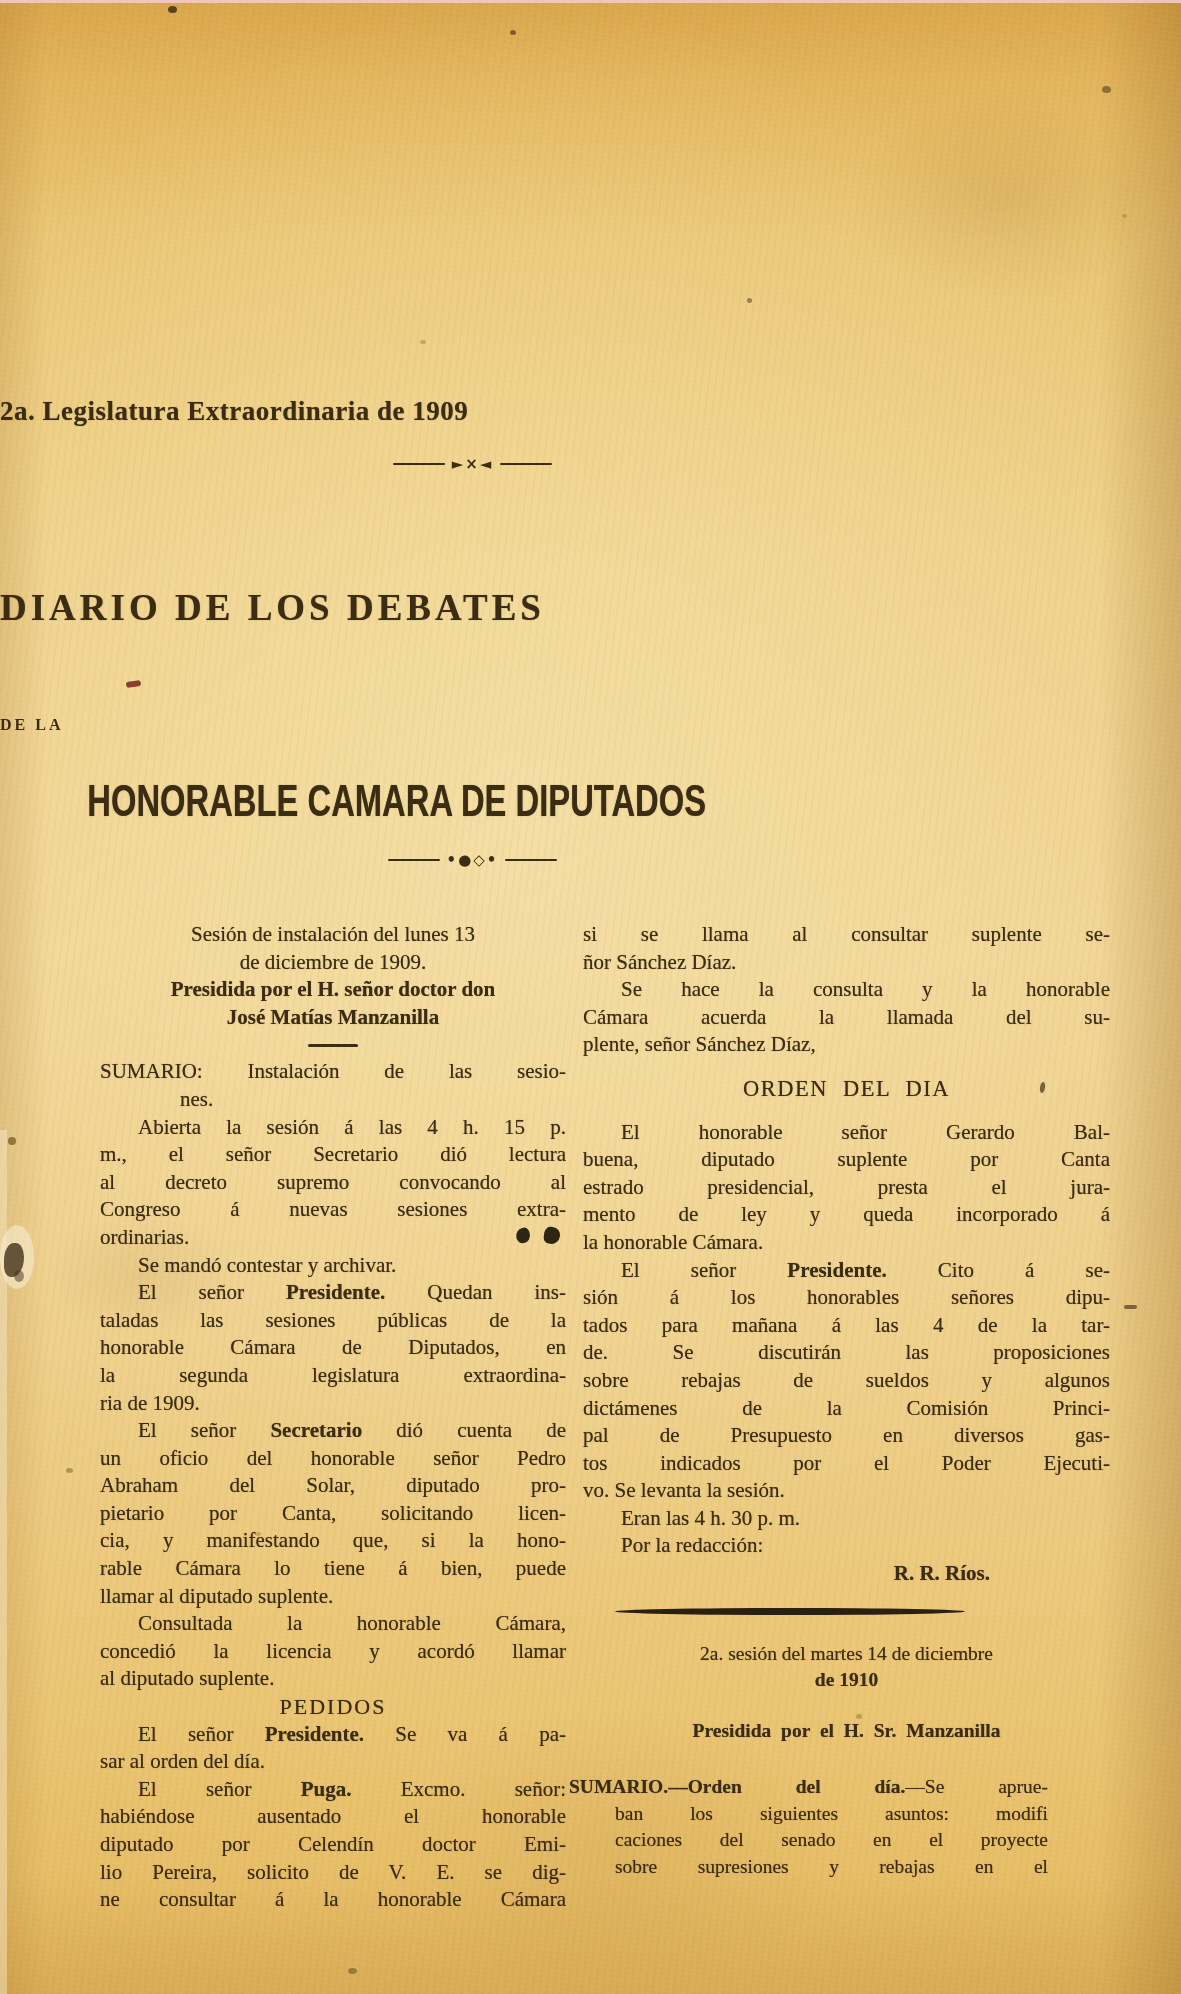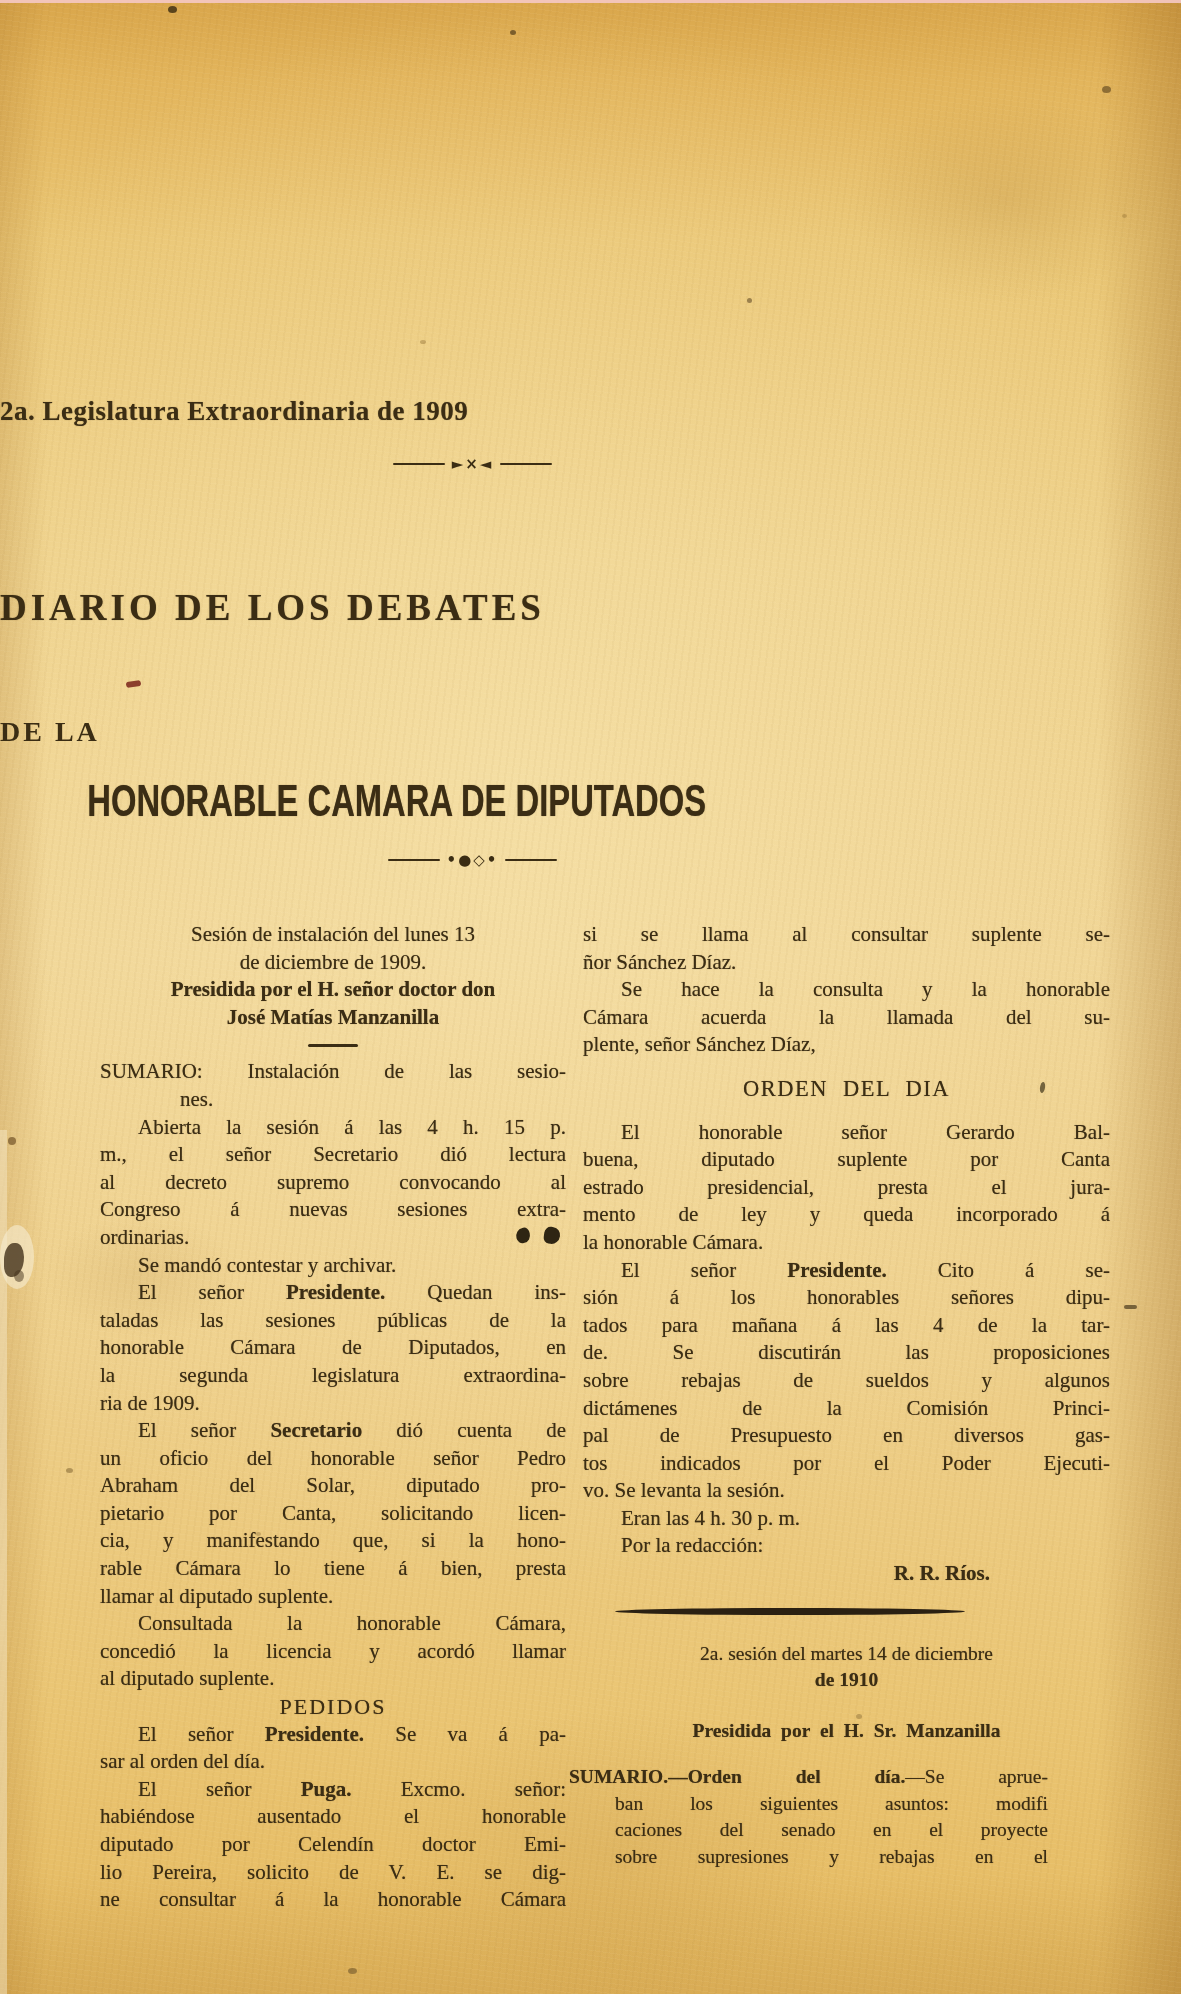--- a/index.html
+++ b/index.html
@@ -20,21 +20,21 @@
       radial-gradient(220px 150px at 85% 10%, rgba(140,90,25,.12), transparent 70%),
       radial-gradient(320px 210px at 52% 93%, rgba(150,100,35,.10), transparent 70%),
       repeating-linear-gradient(97deg, rgba(120,80,20,.035) 0 2px, transparent 2px 7px),
       repeating-linear-gradient(8deg, rgba(255,246,222,.05) 0 1px, transparent 1px 5px);
   }
   .hdr{position:absolute;left:0;width:945px;}
   #h-legislature{top:396px;font-size:27px;font-weight:bold;letter-spacing:.5px;
     text-shadow:0 0 1px rgba(56,42,18,.55);}
   #h-title{top:586px;font-size:37px;font-weight:bold;letter-spacing:4px;
     text-shadow:0 0 1px rgba(56,42,18,.5);}
-  #h-dela{top:716px;font-size:28px;font-weight:bold;letter-spacing:3px;}
+  #h-dela{top:716px;font-size:16px;font-weight:bold;letter-spacing:3px;}
   #h-chamber{top:770px;font-size:42px;line-height:62px;font-weight:bold;
     font-family:"Liberation Sans","DejaVu Sans",sans-serif;letter-spacing:0;}
   #h-chamber .squeeze{display:inline-block;transform:scale(.78,1.04);transform-origin:center;
     text-shadow:0 0 1px rgba(45,34,14,.6);}
   .orn{display:flex;align-items:center;justify-content:center;gap:7px;color:#3b2d14;}
   #h-orn1{top:455px;}
   #h-orn2{top:851px;}
   .orn .bar{width:52px;height:2.5px;background:#3b2d14;border-radius:2px;}
   .orn .glyphs{font-size:15px;font-weight:bold;letter-spacing:2px;
     font-family:"DejaVu Sans",sans-serif;}
@@ -119,21 +119,21 @@
         <div class="line al-j">honorable Cámara de Diputados, en</div>
         <div class="line al-j">la segunda legislatura extraordina-</div>
         <div class="line al-l">ria de 1909.</div>
       </div>
       <div>
         <div class="line al-j" style="padding-left: 38px;">El señor <b>Secretario</b> dió cuenta de</div>
         <div class="line al-j">un oficio del honorable señor Pedro</div>
         <div class="line al-j">Abraham del Solar, diputado pro-</div>
         <div class="line al-j">pietario por Canta, solicitando licen-</div>
         <div class="line al-j">cia, y manifestando que, si la hono-</div>
-        <div class="line al-j">rable Cámara lo tiene á bien, presta</div>
+        <div class="line al-j">rable Cámara lo tiene á bien, puede</div>
         <div class="line al-l">llamar al diputado suplente.</div>
       </div>
       <div>
         <div class="line al-j" style="padding-left: 38px;">Consultada la honorable Cámara,</div>
         <div class="line al-j">concedió la licencia y acordó llamar</div>
         <div class="line al-l">al diputado suplente.</div>
       </div>
       <div class="col-heading">
         <div class="line al-c">PEDIDOS</div>
       </div>
@@ -188,21 +188,21 @@
         <div class="line al-r"><b>R. R. Ríos.</b></div>
       </div>
       <div class="lens-divider"></div>
       <div class="small">
         <div class="line al-c">2a. sesión del martes 14 de diciembre</div>
         <div class="line al-c"><b>de 1910</b></div>
       </div>
       <div class="small presided" style="margin-top: 24px;">
         <div class="line al-c"><b>Presidida por el H. Sr. Manzanilla</b></div>
       </div>
-      <div class="small" style="margin-top: 20px; margin-left: -14px; margin-right: 62px;">
+      <div class="small" style="margin-top: 30px; margin-left: -14px; margin-right: 62px;">
         <div class="line al-j"><b>SUMARIO.—Orden del día.</b>—Se aprue-</div>
         <div class="line al-j" style="padding-left: 46px;">ban los siguientes asuntos: modifi</div>
         <div class="line al-j" style="padding-left: 46px;">caciones del senado en el proyecte</div>
         <div class="line al-j" style="padding-left: 46px;">sobre supresiones y rebajas en el</div>
       </div>
     </div>
 
   <div id="artifacts">
       <div class="artifact" style="left: 0px; top: 0px; width: 1181px; height: 3px; background: rgb(245, 201, 197); opacity: 0.9; border-radius: 0px; transform: rotate(0deg);"></div>
       <div class="artifact" style="left: 0px; top: 1130px; width: 7px; height: 864px; background: rgb(245, 232, 198); opacity: 0.5; border-radius: 0px; transform: rotate(0deg);"></div>

